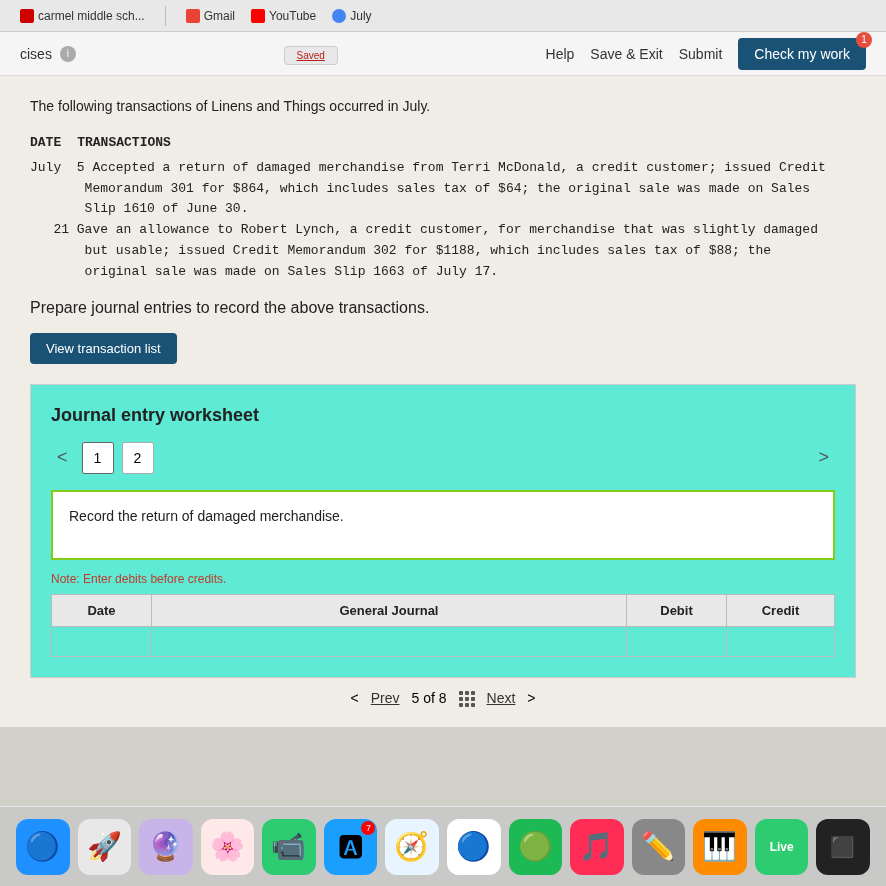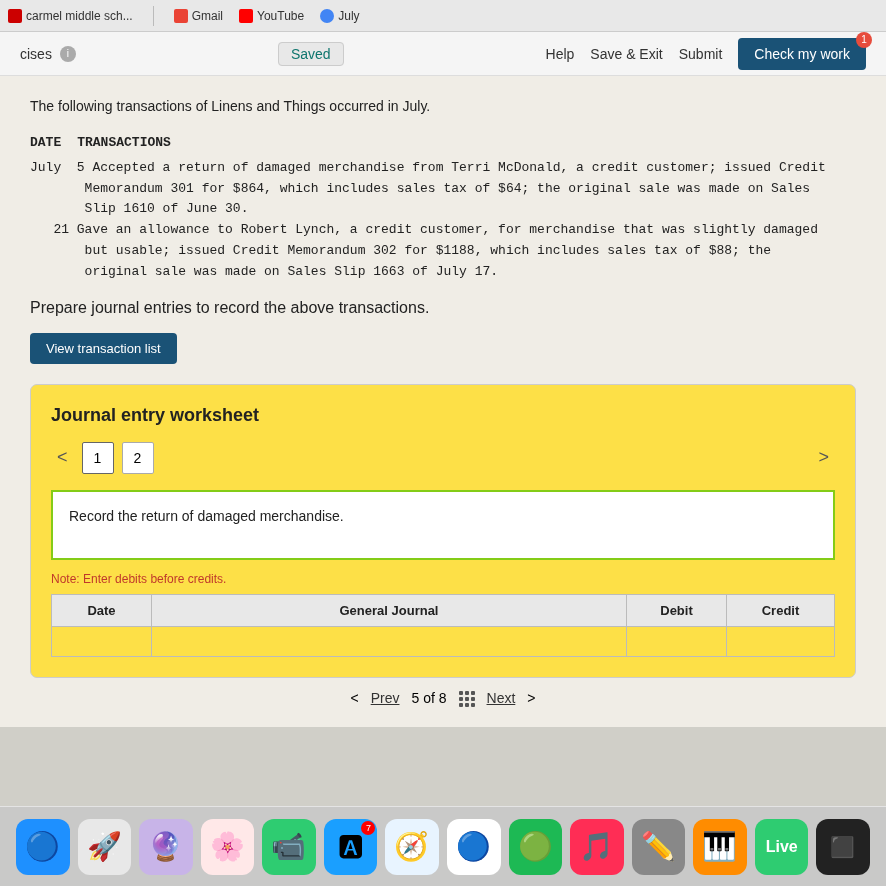--- a/index.html
+++ b/index.html
@@ -11,21 +11,21 @@
       overflow: hidden;
       position: relative;
     }
 
     
     .browser-bar {
       background: #e8e8e8;
       height: 32px;
       display: flex;
       align-items: center;
-      padding: 0 8px;
+      padding: 0 20px;
       gap: 16px;
       border-bottom: 1px solid #ccc;
     }
     .browser-tab {
       font-size: 12px;
       color: #333;
       display: flex;
       align-items: center;
       gap: 4px;
     }
@@ -75,22 +75,23 @@
       display: inline-flex;
       align-items: center;
       justify-content: center;
       cursor: pointer;
     }
     .saved-badge {
       background: #e8e8e8;
       border: 1px solid #ccc;
       border-radius: 4px;
       padding: 3px 12px;
-      font-size: 14px;
-      color: #0f766e;
+      font-size: 10px;
+      color: #b91c1c;
+      text-decoration: underline;
     }
     .app-header-right {
       display: flex;
       align-items: center;
       gap: 16px;
     }
     .header-link {
       font-size: 14px;
       color: #333;
       cursor: pointer;
@@ -165,23 +166,23 @@
       border: none;
       padding: 8px 16px;
       font-size: 13px;
       border-radius: 4px;
       cursor: pointer;
       margin-bottom: 20px;
     }
 
     
     .worksheet-container {
-      background: #fde047;
+      background: #5eead4;
       border: 1px solid #ccc;
-      border-radius: 7px;
+      border-radius: 0;
       padding: 20px;
       margin: 0 0 10px 0;
     }
     .worksheet-title {
       font-size: 18px;
       font-weight: bold;
       color: #222;
       margin-bottom: 16px;
     }
 
@@ -321,21 +322,21 @@
       width: 14px;
       height: 14px;
       border-radius: 50%;
       display: flex;
       align-items: center;
       justify-content: center;
     }
     .live-btn {
       background: #2ecc71;
       color: white;
-      font-size: 16px;
+      font-size: 12px;
       font-weight: bold;
       border-radius: 12px;
       width: 56px;
       height: 56px;
       display: flex;
       align-items: center;
       justify-content: center;
     }
   </style>
 </head>

